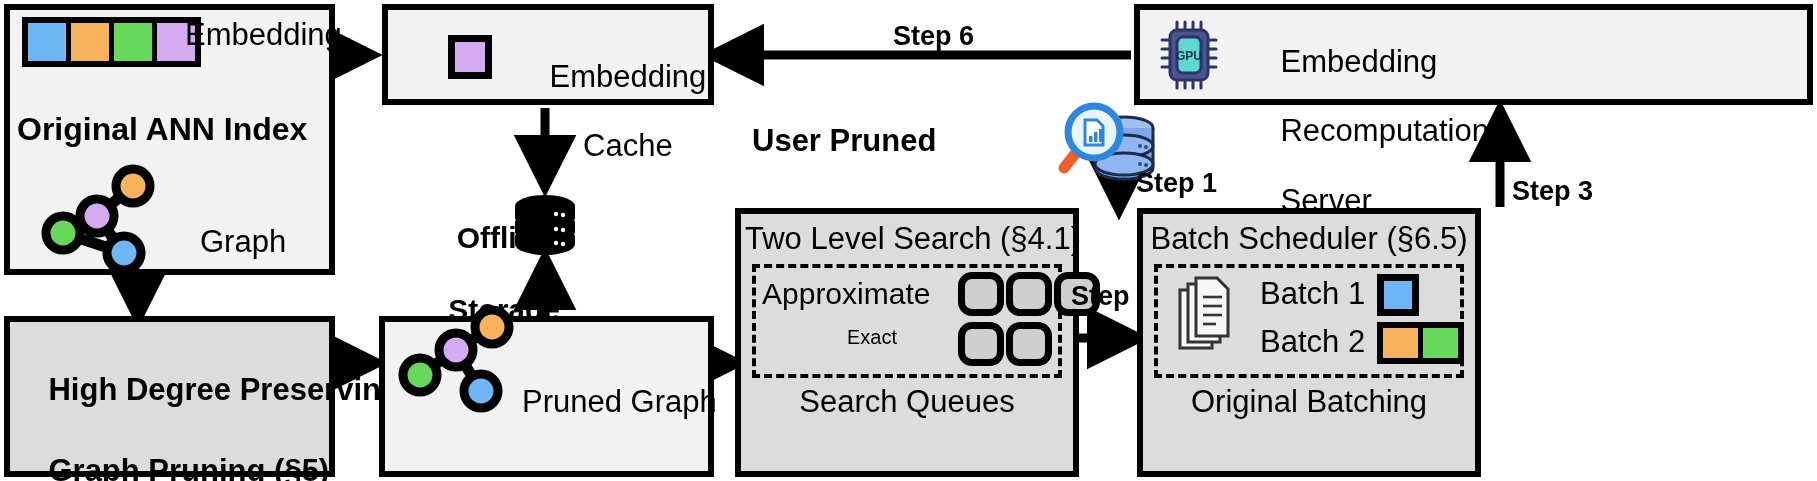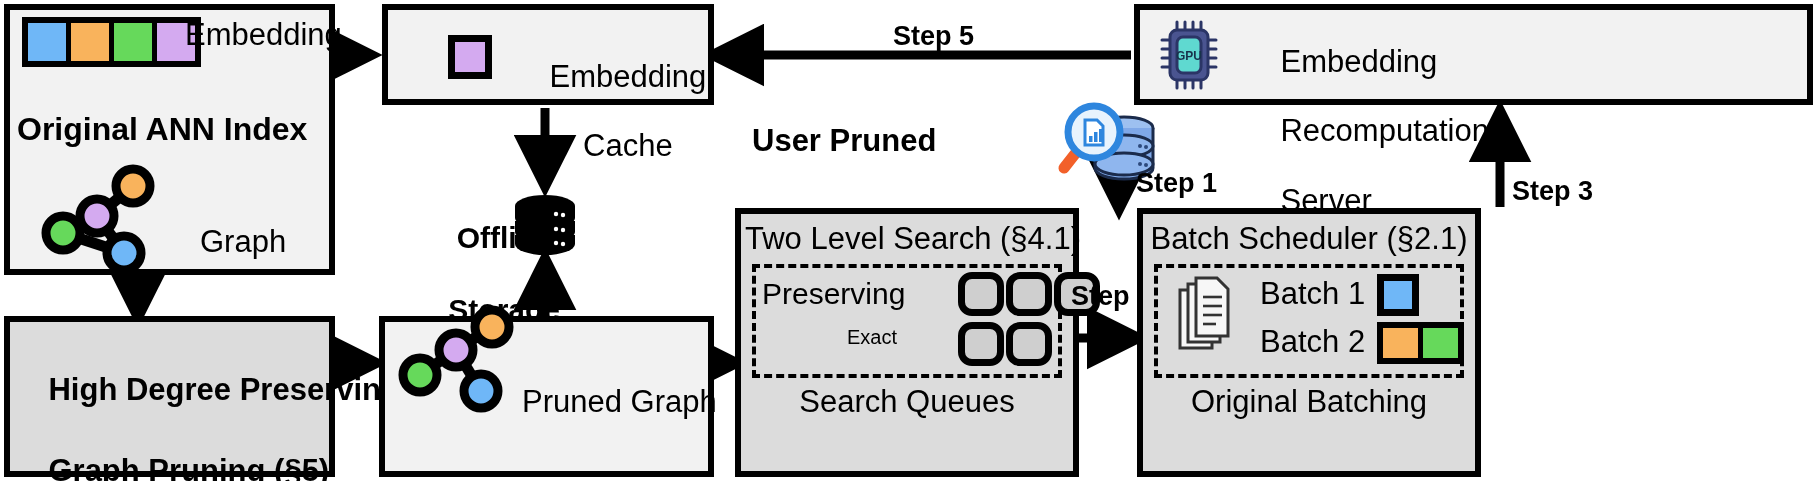--- a/index.html
+++ b/index.html
@@ -175,36 +175,36 @@
     </g>
   </svg>
   <div class="lbl bold" style="left:1136px;top:168px;font-size:27px;">Step 1</div>
 
   <div class="box grey" style="left:735px;top:208px;width:344px;height:269px;">
   </div>
   <div class="lbl ctr" style="left:745px;top:222px;width:324px;font-size:31px;">Two Level Search (§4.1)</div>
 
   <div class="dash" style="left:752px;top:264px;width:310px;height:114px;"></div>
 
-  <div class="lbl" style="left:762px;top:277px;font-size:30px;">Preserving</div>
+  <div class="lbl" style="left:762px;top:277px;font-size:30px;">Approximate</div>
   <div class="slot" style="left:958px;top:272px;width:46px;height:44px;"></div>
   <div class="slot" style="left:1006px;top:272px;width:46px;height:44px;"></div>
   <div class="slot" style="left:1054px;top:272px;width:46px;height:44px;"></div>
 
   <div class="lbl" style="left:847px;top:326px;font-size:20px;">Exact</div>
   <div class="slot" style="left:958px;top:322px;width:46px;height:44px;"></div>
   <div class="slot" style="left:1006px;top:322px;width:46px;height:44px;"></div>
 
   <div class="lbl ctr" style="left:745px;top:385px;width:324px;font-size:31px;">Search Queues</div>
 
   <div class="lbl bold" style="left:1071px;top:281px;font-size:27px;">Step 2</div>
 
   <div class="box grey" style="left:1137px;top:208px;width:344px;height:269px;">
   </div>
-  <div class="lbl ctr" style="left:1147px;top:222px;width:324px;font-size:31px;">Batch Scheduler (§2.1)</div>
+  <div class="lbl ctr" style="left:1147px;top:222px;width:324px;font-size:31px;">Batch Scheduler (§6.5)</div>
 
   <div class="dash" style="left:1154px;top:264px;width:310px;height:114px;"></div>
 
   <svg style="left:0;top:0;">
     <g fill="#f7f7f7" stroke="#333" stroke-width="3">
       <path d="M1180,290 L1201,290 L1212,301 L1212,348 L1180,348 Z"></path>
       <path d="M1188,284 L1209,284 L1220,295 L1220,342 L1188,342 Z"></path>
       <path d="M1196,278 L1217,278 L1228,289 L1228,336 L1196,336 Z"></path>
     </g>
     <g stroke="#333" stroke-width="2.6">
@@ -254,15 +254,15 @@
       <rect x="1177" y="37" width="24" height="36" rx="6" fill="#5FD9D0"></rect>
     </g>
     <text x="1189" y="60" font-family="Liberation Sans, sans-serif" font-size="12" font-weight="bold" fill="#17324a" text-anchor="middle">GPU</text>
   </svg>
   <div class="lbl" style="left:1246px;top:10px;font-size:31px;line-height:1.12;">
     <span>Embedding</span><br>
     <span>Recomputation</span><br>
     <span>Server</span>
   </div>
 
-  <div class="lbl bold" style="left:893px;top:21px;font-size:27px;">Step 5</div>
+  <div class="lbl bold" style="left:893px;top:21px;font-size:27px;">Step 6</div>
 
 </div>
 
 </body></html>

